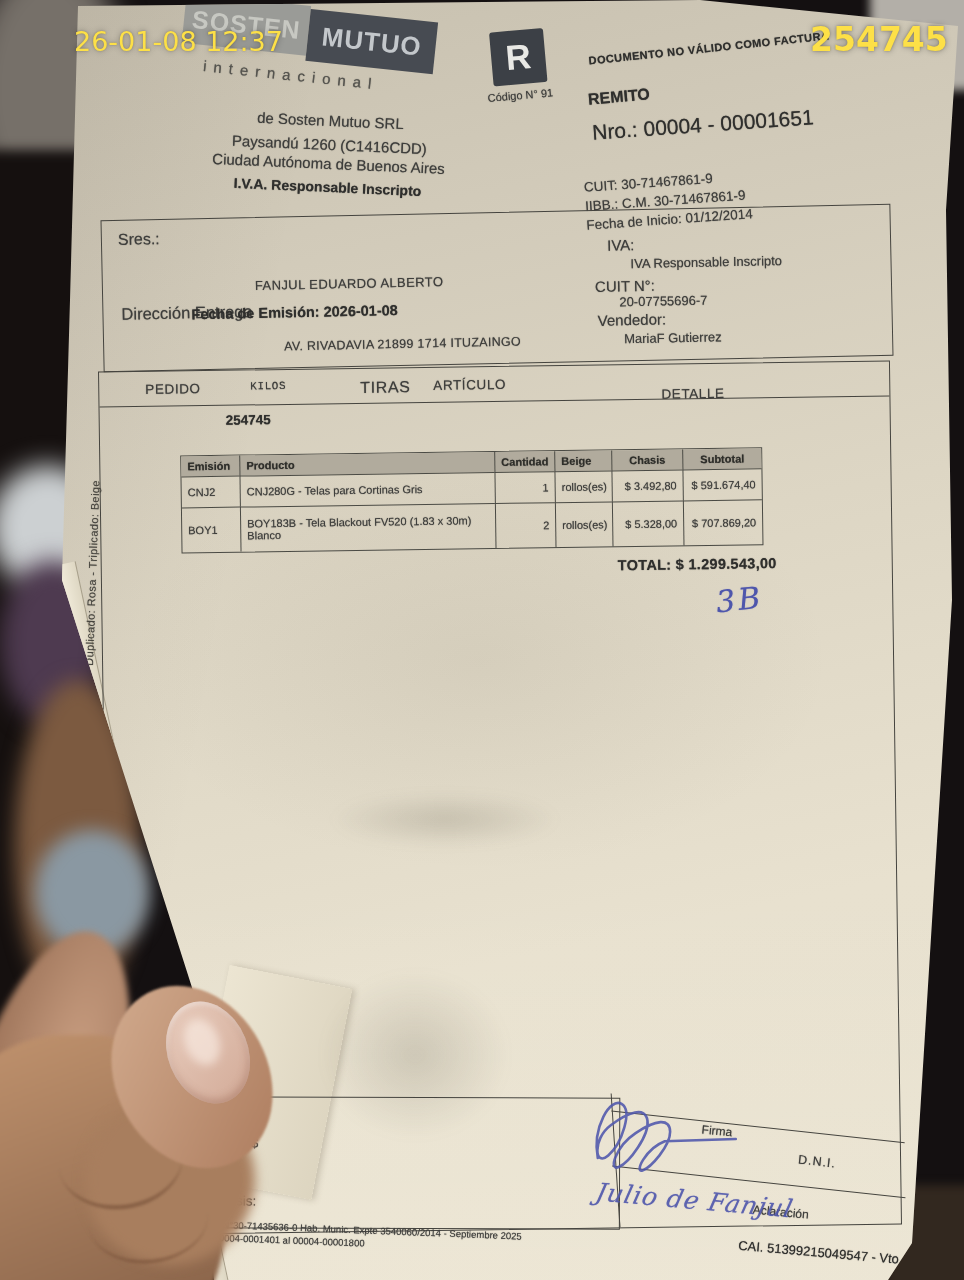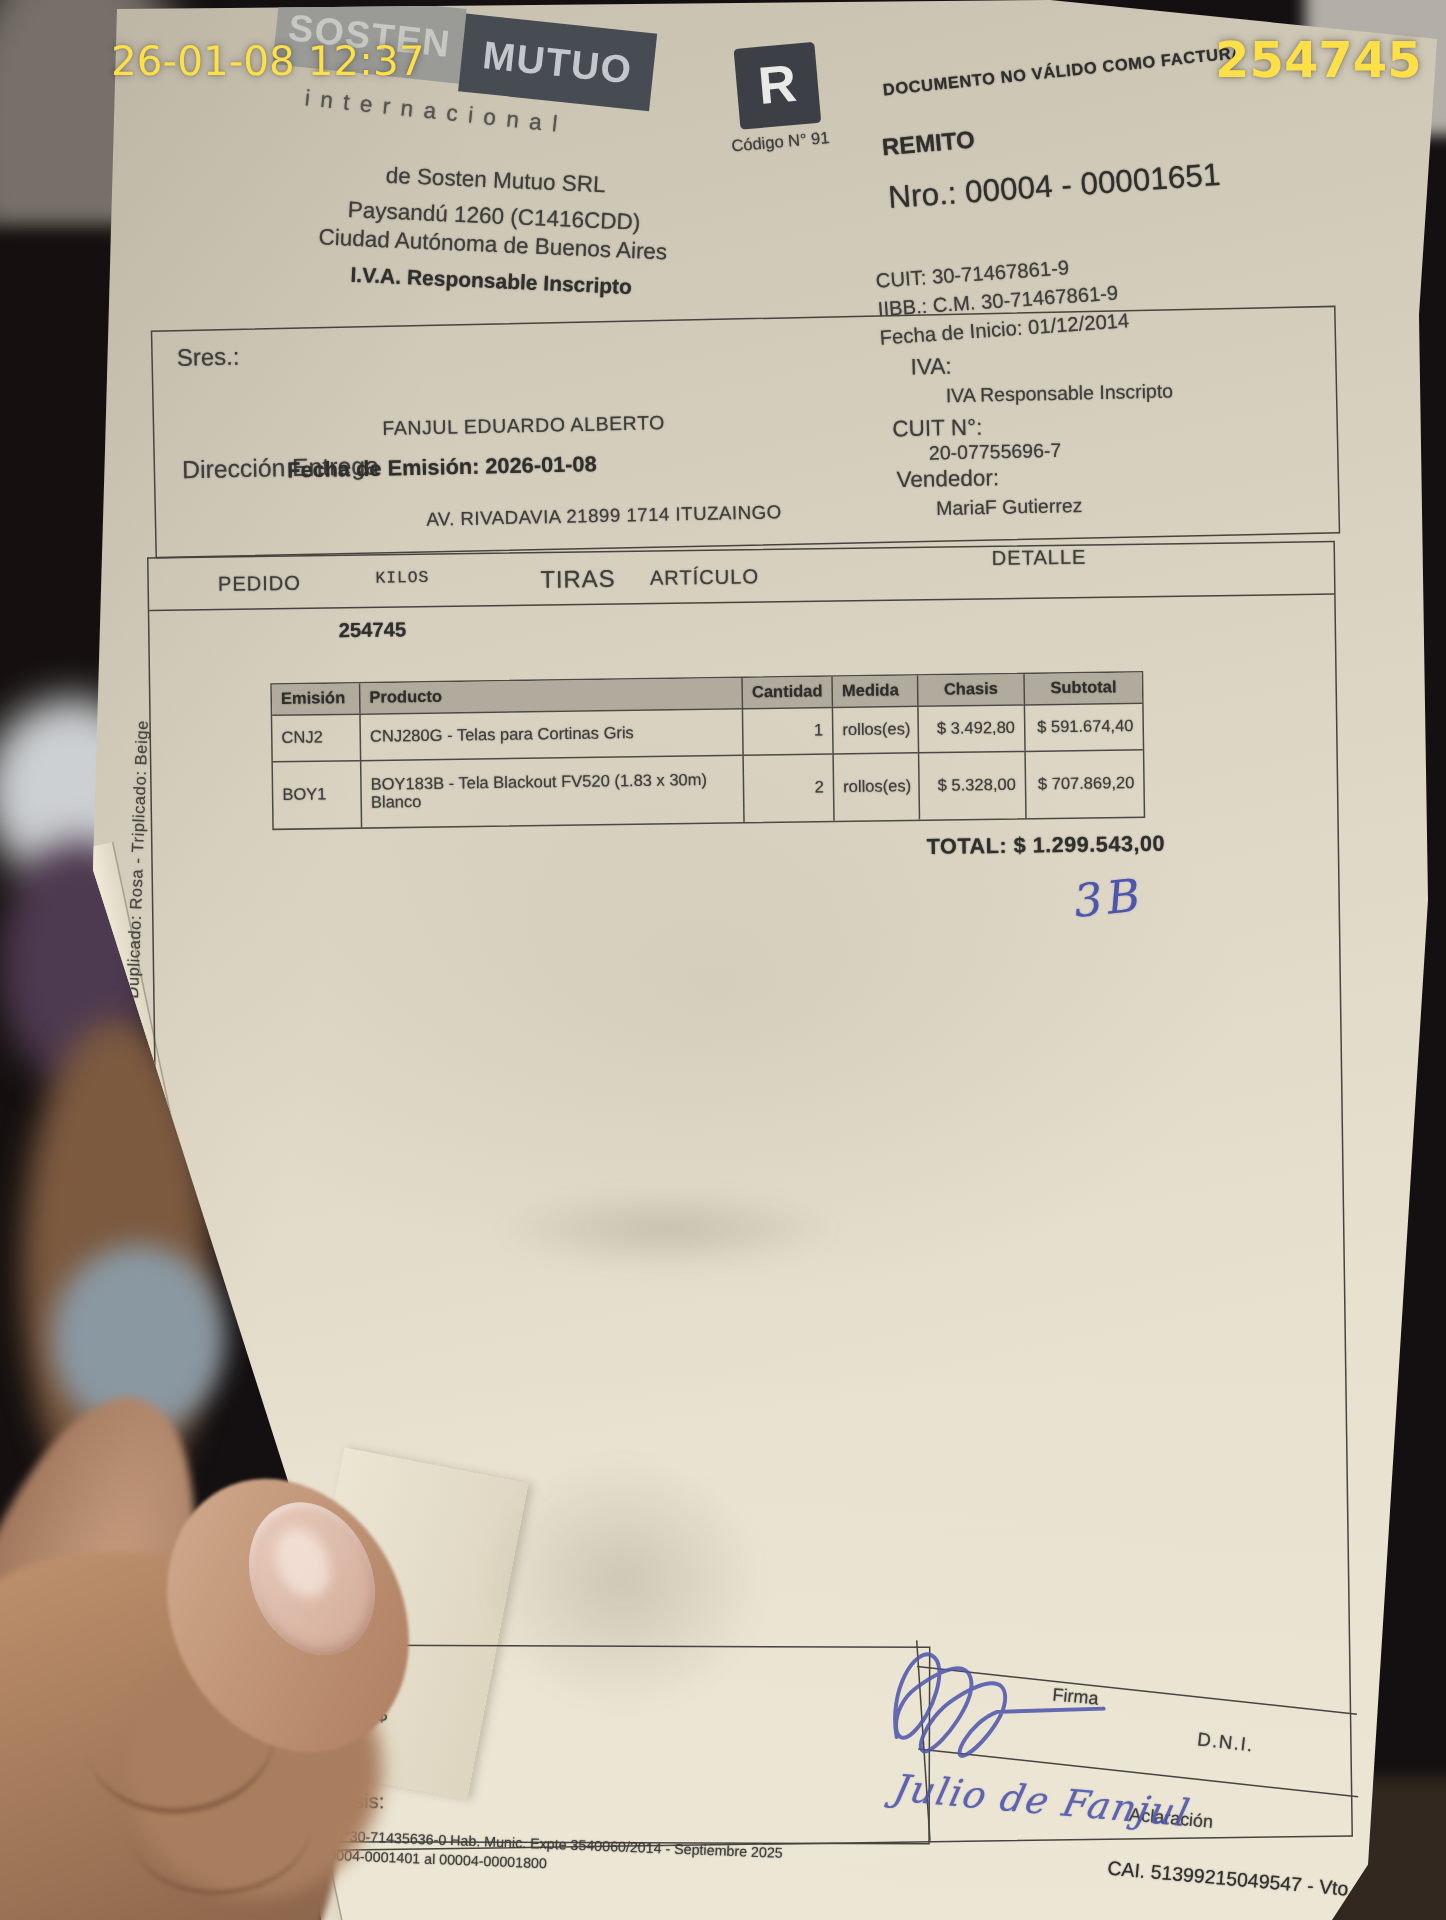--- a/index.html
+++ b/index.html
@@ -113,29 +113,29 @@
       <span class="abs ink" style="left:520px;top:121px;font-size:13px;">MariaF Gutierrez</span>
     </div>
 
     <div class="abs box-line" style="left:104px;top:366px;width:790px;height:862px;transform:rotate(-0.8deg);">
 
       <div class="abs" style="left:0;top:0;width:100%;height:34px;border-bottom:1.5px solid #45443f;">
         <span class="abs ink" style="left:46px;top:10px;font-size:13.5px;letter-spacing:.6px;">PEDIDO</span>
         <span class="abs ink" style="left:151px;top:10px;font-size:11px;letter-spacing:.6px;font-family:Liberation Mono, monospace;">KILOS</span>
         <span class="abs ink" style="left:261px;top:10px;font-size:16px;letter-spacing:.6px;">TIRAS</span>
         <span class="abs ink" style="left:334px;top:10px;font-size:13.5px;letter-spacing:.6px;">ARTÍCULO</span>
-        <span class="abs ink" style="left:562px;top:0;font-size:13.5px;letter-spacing:.6px;">DETALLE</span>
+        <span class="abs ink" style="left:562px;top:22px;font-size:13.5px;letter-spacing:.6px;">DETALLE</span>
       </div>
       <span class="abs ink-dk" style="left:126px;top:42px;font-size:13.5px;font-weight:bold;">254745</span>
 
       <div class="abs ptable ink" style="left:80px;top:84px;width:580px;">
         <div class="c hd">Emisión</div>
         <div class="c hd">Producto</div>
         <div class="c hd">Cantidad</div>
-        <div class="c hd">Medida</div>
+        <div class="c hd">Beige</div>
         <div class="c hd ctr">Chasis</div>
         <div class="c hd ctr">Subtotal</div>
 
         <div class="c" style="height:22px;text-align:center;">CNJ2</div>
         <div class="c">CNJ280G - Telas para Cortinas Gris</div>
         <div class="c r">1</div>
         <div class="c">rollos(es)</div>
         <div class="c r">$ 3.492,80</div>
         <div class="c r">$ 591.674,40</div>
 

